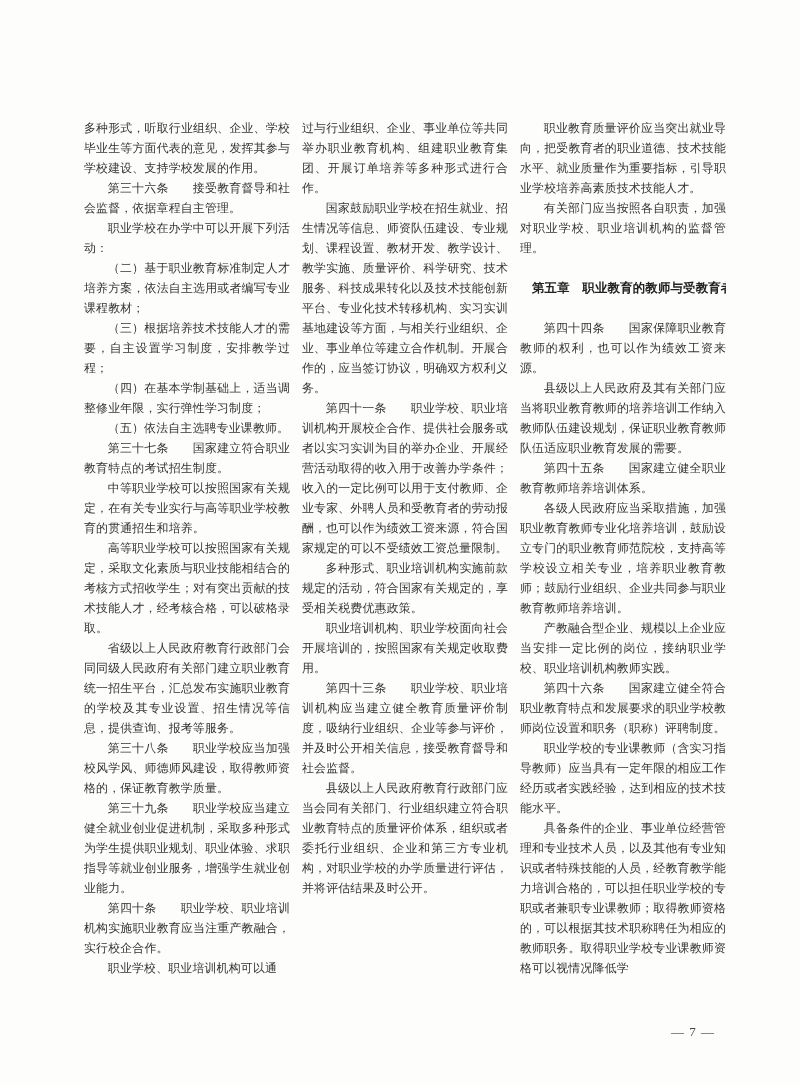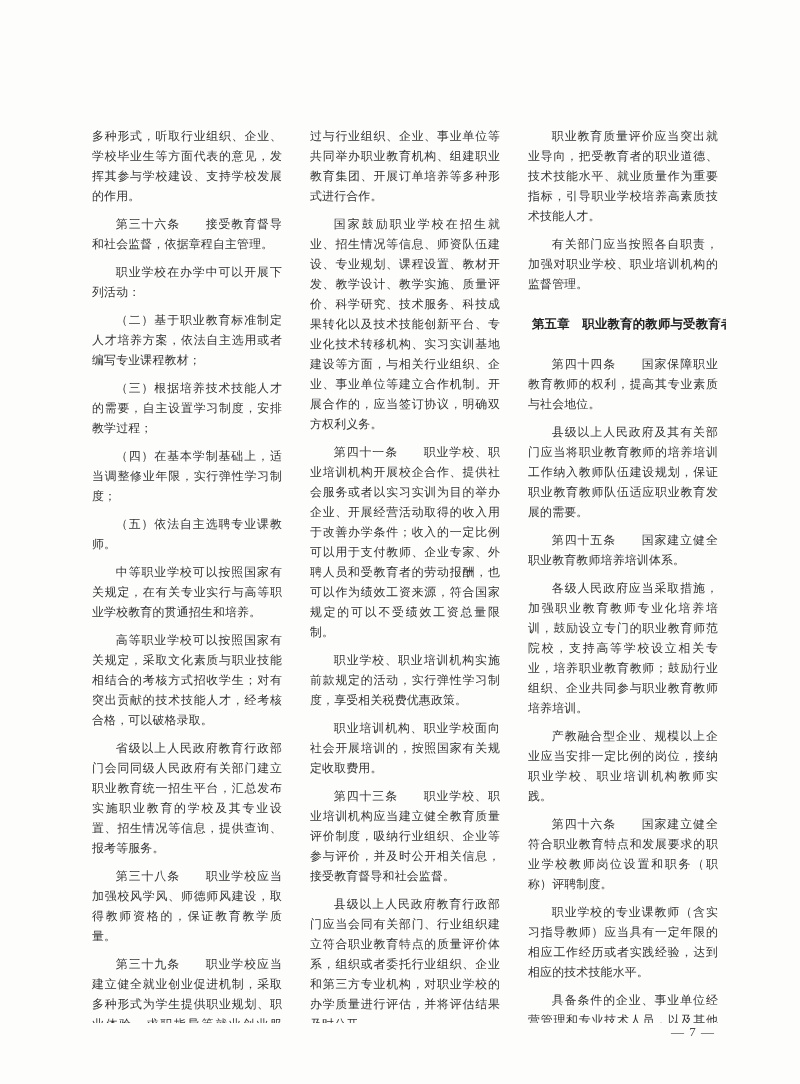--- a/index.html
+++ b/index.html
@@ -27,21 +27,21 @@
     height: 905px;
     overflow: hidden;
     font-size: 11.9px;
     line-height: 20px;
     text-align: justify;
     text-justify: inter-ideograph;
     color: #333333;
     letter-spacing: 0.2px;
   }
   .column p {
-    margin: 8px;
+    margin: 0;
     padding: 0;
   }
   .column p.body {
     text-indent: 2em;
   }
   .column p.continuation {
     text-indent: 0;
   }
   .column p.chapter-heading {
     text-indent: 0;
@@ -66,42 +66,43 @@
 <div class="page">
   <div class="content">
     <div class="column">
         <p class="continuation">多种形式，听取行业组织、企业、学校毕业生等方面代表的意见，发挥其参与学校建设、支持学校发展的作用。</p>
         <p class="body">第三十六条　　接受教育督导和社会监督，依据章程自主管理。</p>
         <p class="body">职业学校在办学中可以开展下列活动：</p>
         <p class="body">（二）基于职业教育标准制定人才培养方案，依法自主选用或者编写专业课程教材；</p>
         <p class="body">（三）根据培养技术技能人才的需要，自主设置学习制度，安排教学过程；</p>
         <p class="body">（四）在基本学制基础上，适当调整修业年限，实行弹性学习制度；</p>
         <p class="body">（五）依法自主选聘专业课教师。</p>
+        <p class="body">第三十七条　　国家建立符合职业教育特点的考试招生制度。</p>
         <p class="body">中等职业学校可以按照国家有关规定，在有关专业实行与高等职业学校教育的贯通招生和培养。</p>
         <p class="body">高等职业学校可以按照国家有关规定，采取文化素质与职业技能相结合的考核方式招收学生；对有突出贡献的技术技能人才，经考核合格，可以破格录取。</p>
         <p class="body">省级以上人民政府教育行政部门会同同级人民政府有关部门建立职业教育统一招生平台，汇总发布实施职业教育的学校及其专业设置、招生情况等信息，提供查询、报考等服务。</p>
         <p class="body">第三十八条　　职业学校应当加强校风学风、师德师风建设，取得教师资格的，保证教育教学质量。</p>
         <p class="body">第三十九条　　职业学校应当建立健全就业创业促进机制，采取多种形式为学生提供职业规划、职业体验、求职指导等就业创业服务，增强学生就业创业能力。</p>
         <p class="body">第四十条　　职业学校、职业培训机构实施职业教育应当注重产教融合，实行校企合作。</p>
         <p class="body">职业学校、职业培训机构可以通</p>
       </div>
     <div class="column">
         <p class="continuation">过与行业组织、企业、事业单位等共同举办职业教育机构、组建职业教育集团、开展订单培养等多种形式进行合作。</p>
         <p class="body">国家鼓励职业学校在招生就业、招生情况等信息、师资队伍建设、专业规划、课程设置、教材开发、教学设计、教学实施、质量评价、科学研究、技术服务、科技成果转化以及技术技能创新平台、专业化技术转移机构、实习实训基地建设等方面，与相关行业组织、企业、事业单位等建立合作机制。开展合作的，应当签订协议，明确双方权利义务。</p>
         <p class="body">第四十一条　　职业学校、职业培训机构开展校企合作、提供社会服务或者以实习实训为目的举办企业、开展经营活动取得的收入用于改善办学条件；收入的一定比例可以用于支付教师、企业专家、外聘人员和受教育者的劳动报酬，也可以作为绩效工资来源，符合国家规定的可以不受绩效工资总量限制。</p>
-        <p class="body">职业学校、职业培训机构实施前款规定的活动，实行弹性学习制度，享受相关税费优惠政策。</p>
+        <p class="body">多种形式、职业培训机构实施前款规定的活动，符合国家有关规定的，享受相关税费优惠政策。</p>
         <p class="body">职业培训机构、职业学校面向社会开展培训的，按照国家有关规定收取费用。</p>
         <p class="body">第四十三条　　职业学校、职业培训机构应当建立健全教育质量评价制度，吸纳行业组织、企业等参与评价，并及时公开相关信息，接受教育督导和社会监督。</p>
         <p class="body">县级以上人民政府教育行政部门应当会同有关部门、行业组织建立符合职业教育特点的质量评价体系，组织或者委托行业组织、企业和第三方专业机构，对职业学校的办学质量进行评估，并将评估结果及时公开。</p>
       </div>
     <div class="column">
         <p class="body">职业教育质量评价应当突出就业导向，把受教育者的职业道德、技术技能水平、就业质量作为重要指标，引导职业学校培养高素质技术技能人才。</p>
         <p class="body">有关部门应当按照各自职责，加强对职业学校、职业培训机构的监督管理。</p>
         <p class="chapter-heading">第五章　职业教育的教师与受教育者</p>
-        <p class="body">第四十四条　　国家保障职业教育教师的权利，提高其专业素质与社会地位。</p>
+        <p class="body">第四十四条　　国家保障职业教育教师的权利，也可以作为绩效工资来源。</p>
         <p class="body">县级以上人民政府及其有关部门应当将职业教育教师的培养培训工作纳入教师队伍建设规划，保证职业教育教师队伍适应职业教育发展的需要。</p>
         <p class="body">第四十五条　　国家建立健全职业教育教师培养培训体系。</p>
         <p class="body">各级人民政府应当采取措施，加强职业教育教师专业化培养培训，鼓励设立专门的职业教育师范院校，支持高等学校设立相关专业，培养职业教育教师；鼓励行业组织、企业共同参与职业教育教师培养培训。</p>
         <p class="body">产教融合型企业、规模以上企业应当安排一定比例的岗位，接纳职业学校、职业培训机构教师实践。</p>
         <p class="body">第四十六条　　国家建立健全符合职业教育特点和发展要求的职业学校教师岗位设置和职务（职称）评聘制度。</p>
         <p class="body">职业学校的专业课教师（含实习指导教师）应当具有一定年限的相应工作经历或者实践经验，达到相应的技术技能水平。</p>
         <p class="body">具备条件的企业、事业单位经营管理和专业技术人员，以及其他有专业知识或者特殊技能的人员，经教育教学能力培训合格的，可以担任职业学校的专职或者兼职专业课教师；取得教师资格的，可以根据其技术职称聘任为相应的教师职务。取得职业学校专业课教师资格可以视情况降低学</p>
       </div>
   </div>
   <div class="page-number">— 7 —</div>

